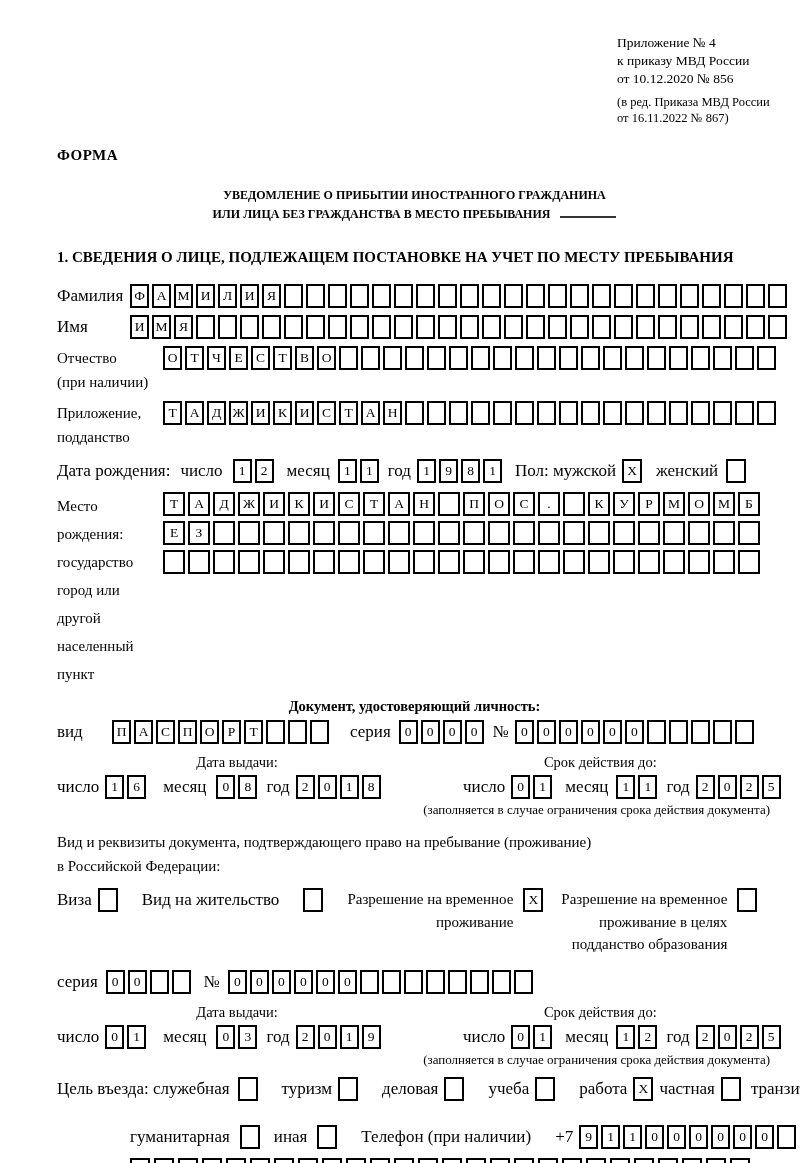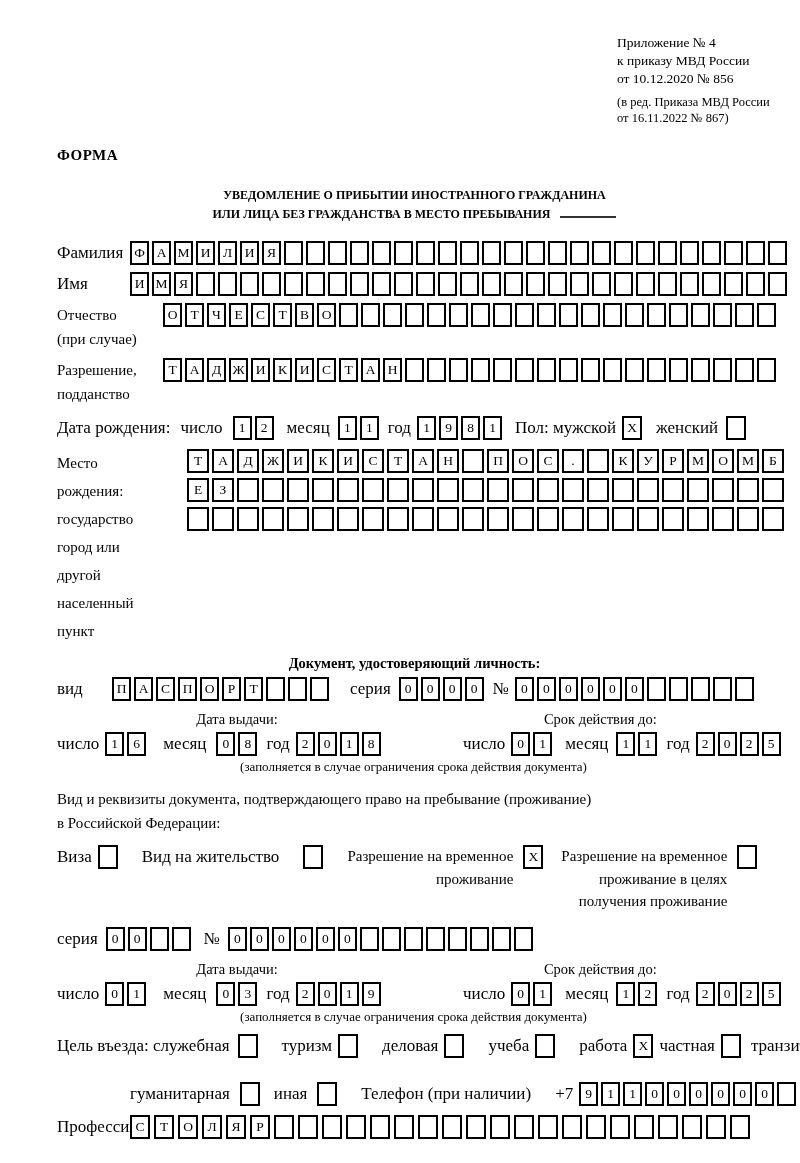--- a/index.html
+++ b/index.html
@@ -36,21 +36,21 @@
   .mr6 { margin-right:6px; } .mr8 { margin-right:8px; } .mr10 { margin-right:10px; }
 
   .doc-head { margin-top:10px; text-align:center; font-weight:bold; font-size:14.5px; }
 
   .dates { display:flex; margin-top:10px; }
   .d-col.left { width:360px; flex:none; }
   .d-col.right { flex:1; }
   .d-head { font-size:14.5px; text-align:center; }
   .d-fields { display:flex; align-items:center; margin-top:4px; }
   .d-col.right .d-fields { margin-left:46px; }
-  .note { font-size:13px; text-align:center; margin-top:3px; padding-right:2px; }
+  .note { font-size:13px; text-align:right; margin-top:3px; padding-right:2px; }
 
   .twoline { margin-top:12px; font-size:15px; line-height:1.6; }
 
   .permits { display:flex; align-items:flex-start; margin-top:10px; }
   .centerlbl { text-align:right; font-size:15px; line-height:1.5; }
 </style>
 </head>
 <body>
 
 <div class="page">
@@ -64,20 +64,21 @@
       <div>от 16.11.2022 № 867)</div>
     </div>
   </div>
   <div class="forma">ФОРМА</div>
 
   <div class="title">
     <div>УВЕДОМЛЕНИЕ О ПРИБЫТИИ ИНОСТРАННОГО ГРАЖДАНИНА</div>
     <div><span>ИЛИ ЛИЦА БЕЗ ГРАЖДАНСТВА В МЕСТО ПРЕБЫВАНИЯ</span><span class="blank"></span></div>
   </div>
 
+  <div class="sec">1. СВЕДЕНИЯ О ЛИЦЕ, ПОДЛЕЖАЩЕМ ПОСТАНОВКЕ НА УЧЕТ ПО МЕСТУ ПРЕБЫВАНИЯ</div>
 
   <div class="row" style="margin-top:18px;">
     <span class="lbl w73">Фамилия</span>
     <div class="cells">
         <span class="cell">Ф</span>
         <span class="cell">А</span>
         <span class="cell">М</span>
         <span class="cell">И</span>
         <span class="cell">Л</span>
         <span class="cell">И</span>
@@ -140,21 +141,21 @@
         <span class="cell"></span>
         <span class="cell"></span>
         <span class="cell"></span>
         <span class="cell"></span>
       </div>
   </div>
 
   <div class="row top">
     <span class="lbl2 w106">
       <div>Отчество</div>
-      <div>(при случае)</div>
+      <div>(при наличии)</div>
     </span>
     <div class="cells">
         <span class="cell">О</span>
         <span class="cell">Т</span>
         <span class="cell">Ч</span>
         <span class="cell">Е</span>
         <span class="cell">С</span>
         <span class="cell">Т</span>
         <span class="cell">В</span>
         <span class="cell">О</span>
@@ -176,21 +177,21 @@
         <span class="cell"></span>
         <span class="cell"></span>
         <span class="cell"></span>
         <span class="cell"></span>
         <span class="cell"></span>
       </div>
   </div>
 
   <div class="row top">
     <span class="lbl2 w106">
-      <div>Разрешение,</div>
+      <div>Приложение,</div>
       <div>подданство</div>
     </span>
     <div class="cells">
         <span class="cell">Т</span>
         <span class="cell">А</span>
         <span class="cell">Д</span>
         <span class="cell">Ж</span>
         <span class="cell">И</span>
         <span class="cell">К</span>
         <span class="cell">И</span>
@@ -236,21 +237,21 @@
         <span class="cell">9</span>
         <span class="cell">8</span>
         <span class="cell">1</span>
       </div>
     <span class="lbl g10 mr6">Пол: мужской</span>
     <span class="cell cb">X</span>
     <span class="lbl g14 mr8">женский</span>
     <span class="cell cb"></span>
   </div>
 
-  <div class="row top" style="margin-top:9px;gap:24px;">
+  <div class="row top" style="margin-top:9px;">
     <span class="lbl2 w106" style="line-height:28px;">
       <div>Место рождения:</div>
       <div>государство</div>
       <div>город или другой</div>
       <div>населенный пункт</div>
     </span>
     <div>
       <div class="cells c24" style="margin-bottom:5px;">
           <span class="cell">Т</span>
           <span class="cell">А</span>
@@ -430,21 +431,21 @@
     <span class="lbl lh g24">Вид на жительство</span>
     <span class="cell cb g24"></span>
     <div class="centerlbl g24">
       <div>Разрешение на временное</div>
       <div>проживание</div>
     </div>
     <span class="cell cb g10">X</span>
     <div class="centerlbl g18">
       <div>Разрешение на временное</div>
       <div>проживание в целях</div>
-      <div>получения проживание</div>
+      <div>подданство образования</div>
     </div>
     <span class="cell cb g10"></span>
   </div>
 
   <div class="row" style="margin-top:14px;">
     <span class="lbl mr8">серия</span>
     <div class="cells">
         <span class="cell">0</span>
         <span class="cell">0</span>
         <span class="cell"></span>

